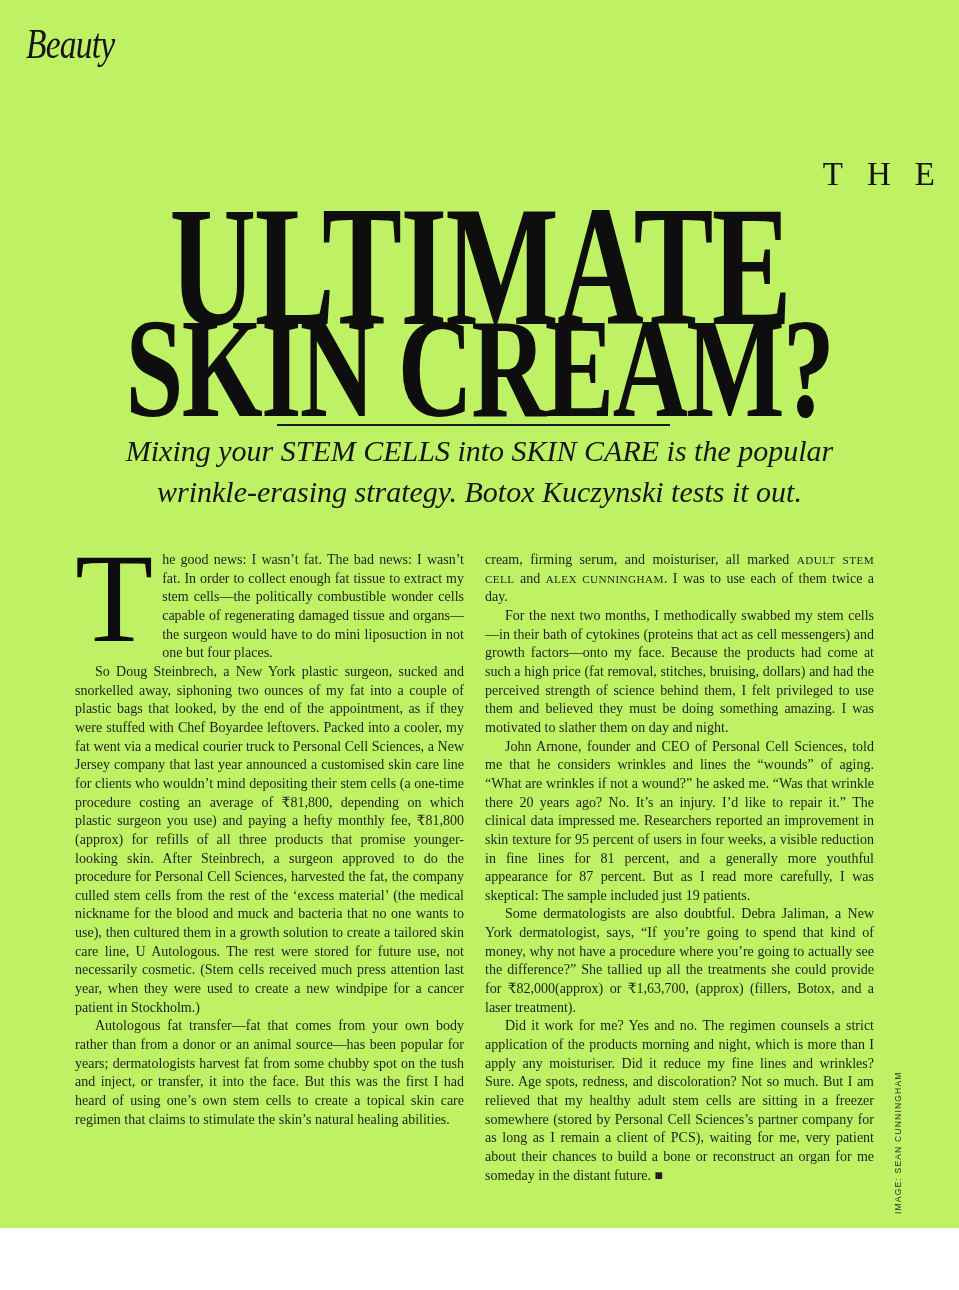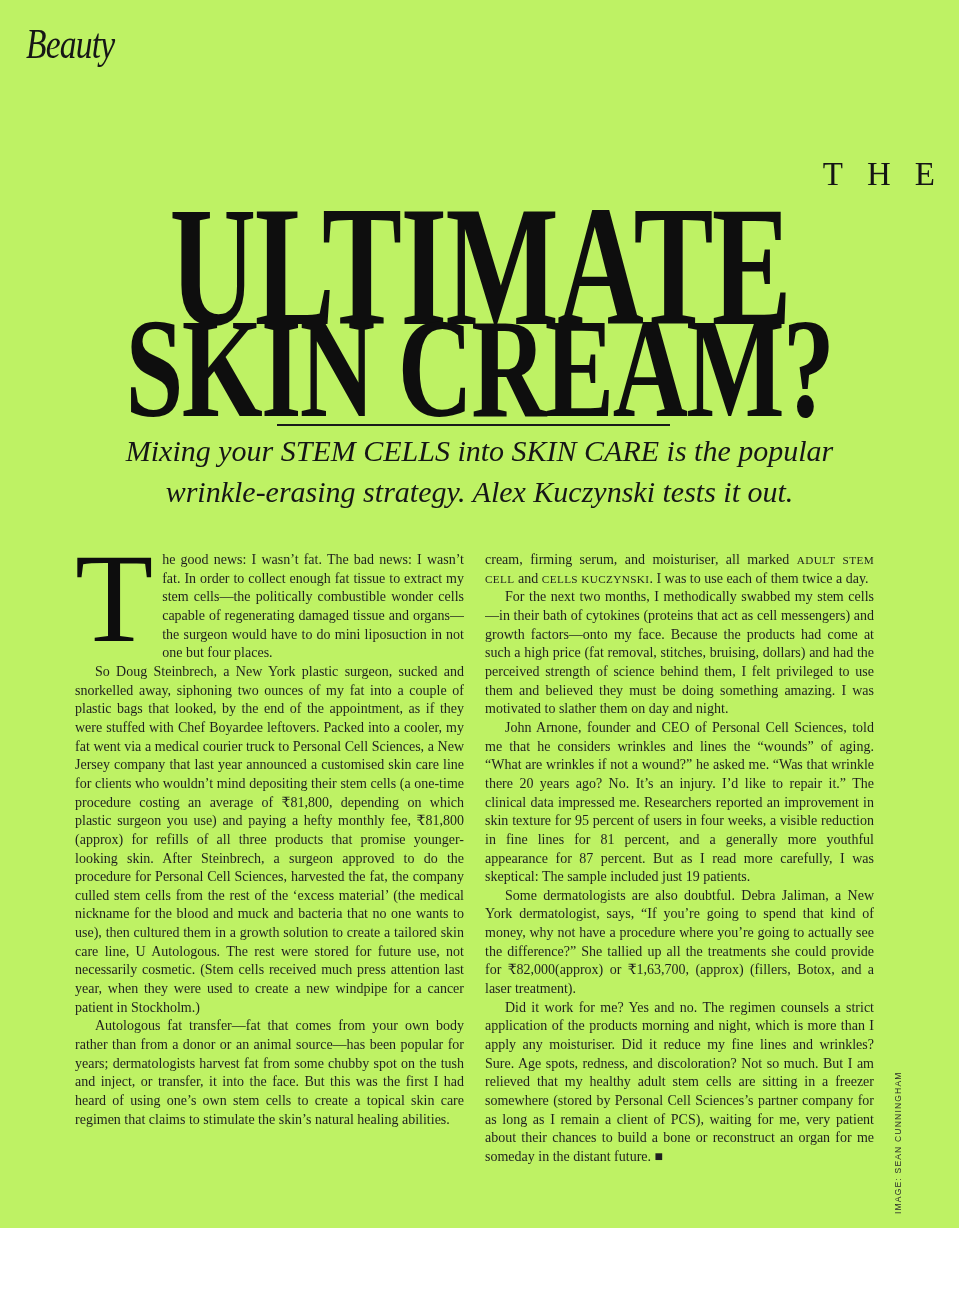--- a/index.html
+++ b/index.html
@@ -62,30 +62,30 @@
   <div class="kicker"><span>THE</span></div>
 
   <h1 class="hl hl1"><span class="hl1-inner">ULTIMATE</span></h1>
 
   <h1 class="hl hl2"><span class="hl2-inner">SKIN CREAM?</span></h1>
 
   <div class="rule"></div>
 
   <div class="standfirst">
     <div>Mixing your STEM CELLS into SKIN CARE is the popular</div>
-    <div>wrinkle-erasing strategy. Alex Kuczynski tests it out.</div>
+    <div>wrinkle-erasing strategy. Botox Kuczynski tests it out.</div>
   </div>
 
   <section class="col col-left">
       <p class=""><span class="dropcap">T</span>he good news: I wasn’t fat. The bad news: I wasn’t fat. In order to collect enough fat tissue to extract my stem cells—the politically combustible wonder cells capable of regenerating damaged tissue and organs—the surgeon would have to do mini liposuction in not one but four places.</p>
       <p class="ind">So Doug Steinbrech, a New York plastic surgeon, sucked and snorkelled away, siphoning two ounces of my fat into a couple of plastic bags that looked, by the end of the appointment, as if they were stuffed with Chef Boyardee leftovers. Packed into a cooler, my fat went via a medical courier truck to Personal Cell Sciences, a New Jersey company that last year announced a customised skin care line for clients who wouldn’t mind depositing their stem cells (a one-time procedure costing an average of ₹81,800, depending on which plastic surgeon you use) and paying a hefty monthly fee, ₹81,800 (approx) for refills of all three products that promise younger-looking skin. After Steinbrech, a surgeon approved to do the procedure for Personal Cell Sciences, harvested the fat, the company culled stem cells from the rest of the ‘excess material’ (the medical nickname for the blood and muck and bacteria that no one wants to use), then cultured them in a growth solution to create a tailored skin care line, U Autologous. The rest were stored for future use, not necessarily cosmetic. (Stem cells received much press attention last year, when they were used to create a new windpipe for a cancer patient in Stockholm.)</p>
       <p class="ind">Autologous fat transfer—fat that comes from your own body rather than from a donor or an animal source—has been popular for years; dermatologists harvest fat from some chubby spot on the tush and inject, or transfer, it into the face. But this was the first I had heard of using one’s own stem cells to create a topical skin care regimen that claims to stimulate the skin’s natural healing abilities.</p>
     </section>
   <section class="col col-right">
-      <p class="">cream, firming serum, and moisturiser, all marked <span class="sc">ADULT STEM CELL</span> and <span class="sc">CELLS KUCZYNSKI</span>. I was to use each of them twice a day.</p>
+      <p class="">cream, firming serum, and moisturiser, all marked <span class="sc">ADULT STEM CELL</span> and <span class="sc">ALEX CUNNINGHAM</span>. I was to use each of them twice a day.</p>
       <p class="ind">For the next two months, I methodically swabbed my stem cells—in their bath of cytokines (proteins that act as cell messengers) and growth factors—onto my face. Because the products had come at such a high price (fat removal, stitches, bruising, dollars) and had the perceived strength of science behind them, I felt privileged to use them and believed they must be doing something amazing. I was motivated to slather them on day and night.</p>
       <p class="ind">John Arnone, founder and CEO of Personal Cell Sciences, told me that he considers wrinkles and lines the “wounds” of aging. “What are wrinkles if not a wound?” he asked me. “Was that wrinkle there 20 years ago? No. It’s an injury. I’d like to repair it.” The clinical data impressed me. Researchers reported an improvement in skin texture for 95 percent of users in four weeks, a visible reduction in fine lines for 81 percent, and a generally more youthful appearance for 87 percent. But as I read more carefully, I was skeptical: The sample included just 19 patients.</p>
       <p class="ind">Some dermatologists are also doubtful. Debra Jaliman, a New York dermatologist, says, “If you’re going to spend that kind of money, why not have a procedure where you’re going to actually see the difference?” She tallied up all the treatments she could provide for ₹82,000(approx) or ₹1,63,700, (approx) (fillers, Botox, and a laser treatment).</p>
       <p class="ind">Did it work for me? Yes and no. The regimen counsels a strict application of the products morning and night, which is more than I apply any moisturiser. Did it reduce my fine lines and wrinkles? Sure. Age spots, redness, and discoloration? Not so much. But I am relieved that my healthy adult stem cells are sitting in a freezer somewhere (stored by Personal Cell Sciences’s partner company for as long as I remain a client of PCS), waiting for me, very patient about their chances to build a bone or reconstruct an organ for me someday in the distant future. ■</p>
     </section>
 
   <div class="credit"><span>IMAGE: SEAN CUNNINGHAM</span></div>
 
   <div class="pageno">77</div>
 

